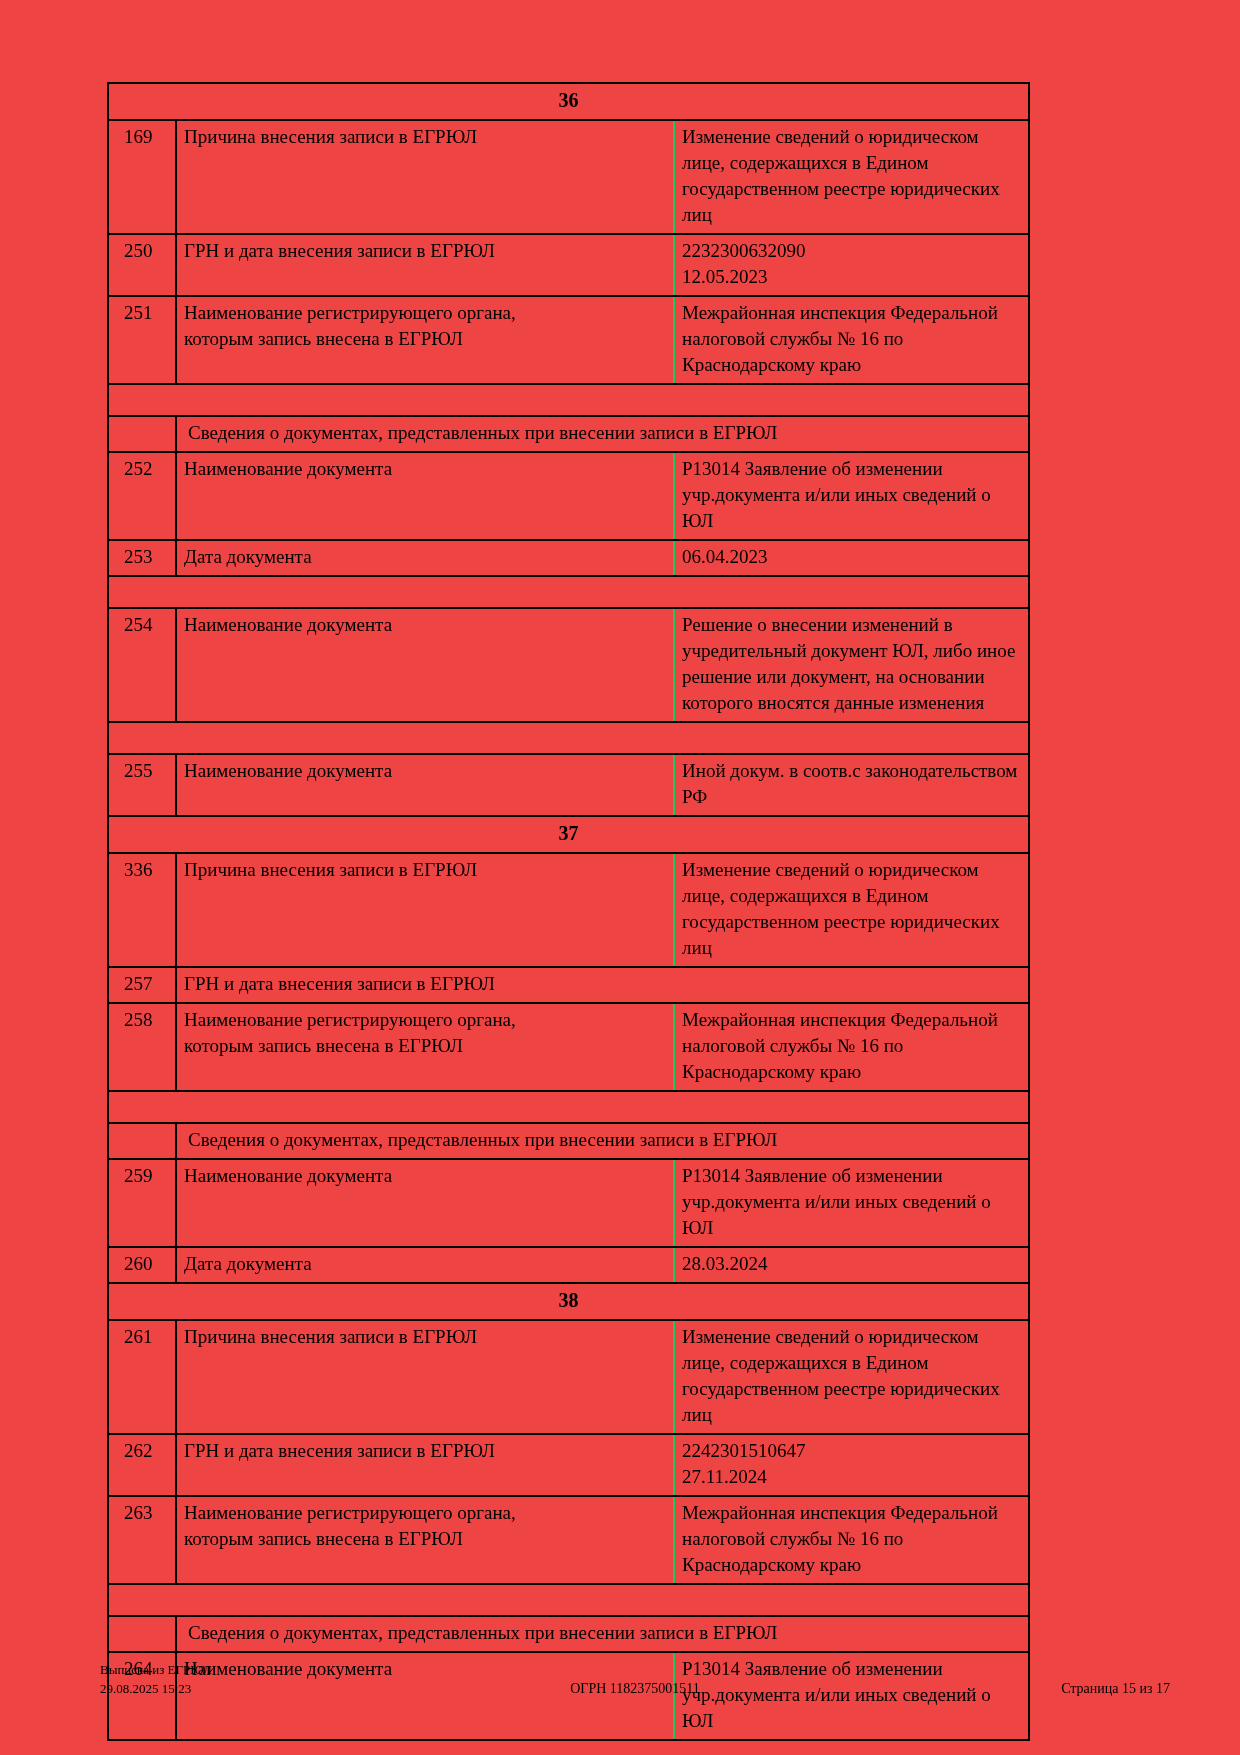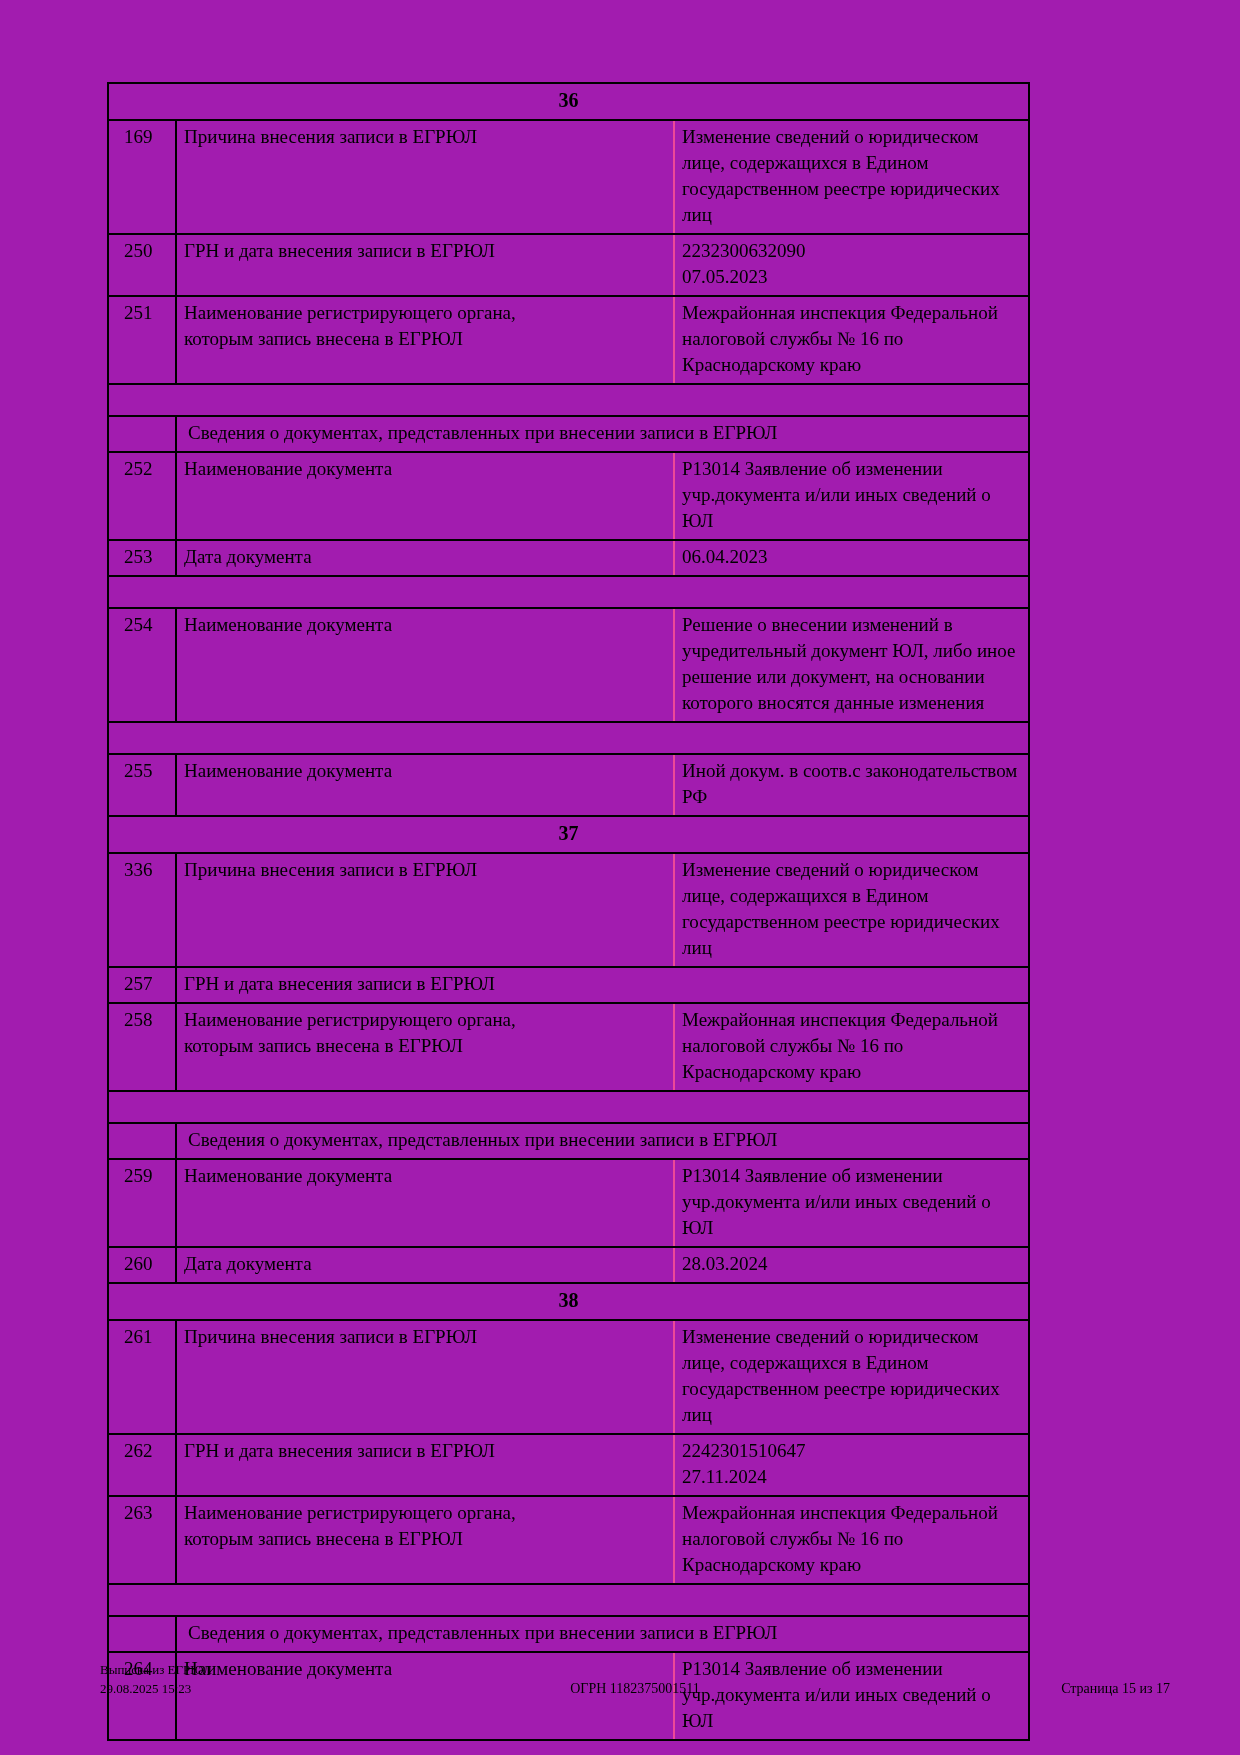--- a/index.html
+++ b/index.html
@@ -10,21 +10,21 @@
   body {
     width: 1240px;
     height: 1755px;
     position: relative;
     font-family: "Liberation Serif", "DejaVu Serif", serif;
     color: #000000;
   }
   .page {
     position: absolute;
     inset: 0;
-    background: #a21caf;
+    background: #ef4444;
   }
 
   
   .egrul-table {
     position: absolute;
     left: 107px;
     top: 82px;
     width: 923px;
     border: 2px solid #000;
     box-sizing: border-box;
@@ -49,21 +49,21 @@
     padding-left: 15px;
   }
   .cell-label {
     border-left: 2px solid #000;
     padding-left: 7px;
   }
   .cell-label .txt {
     max-width: 385px;   
   }
   .cell-value {
-    border-left: 2px solid #ec4899;
+    border-left: 2px solid #22c55e;
     padding-left: 7px;
     white-space: pre-line;
   }
   .row.section .cell {
     text-align: center;
     font-weight: bold;
     font-size: 20px;
     padding: 3px 6px 6px 6px;
   }
   .row.spacer .cell {
@@ -121,21 +121,21 @@
           <div class="txt">Причина внесения записи в ЕГРЮЛ</div>
         </div>
         <div class="cell cell-value">Изменение сведений о юридическом лице, содержащихся в Едином государственном реестре юридических лиц</div>
       </div>
       <div class="row data">
         <div class="cell cell-num">250</div>
         <div class="cell cell-label">
           <div class="txt">ГРН и дата внесения записи в ЕГРЮЛ</div>
         </div>
         <div class="cell cell-value">2232300632090
-07.05.2023</div>
+12.05.2023</div>
       </div>
       <div class="row data">
         <div class="cell cell-num">251</div>
         <div class="cell cell-label">
           <div class="txt">Наименование регистрирующего органа, которым запись внесена в ЕГРЮЛ</div>
         </div>
         <div class="cell cell-value">Межрайонная инспекция Федеральной налоговой службы № 16 по Краснодарскому краю</div>
       </div>
       <div class="row spacer">
         <div class="cell"></div>

